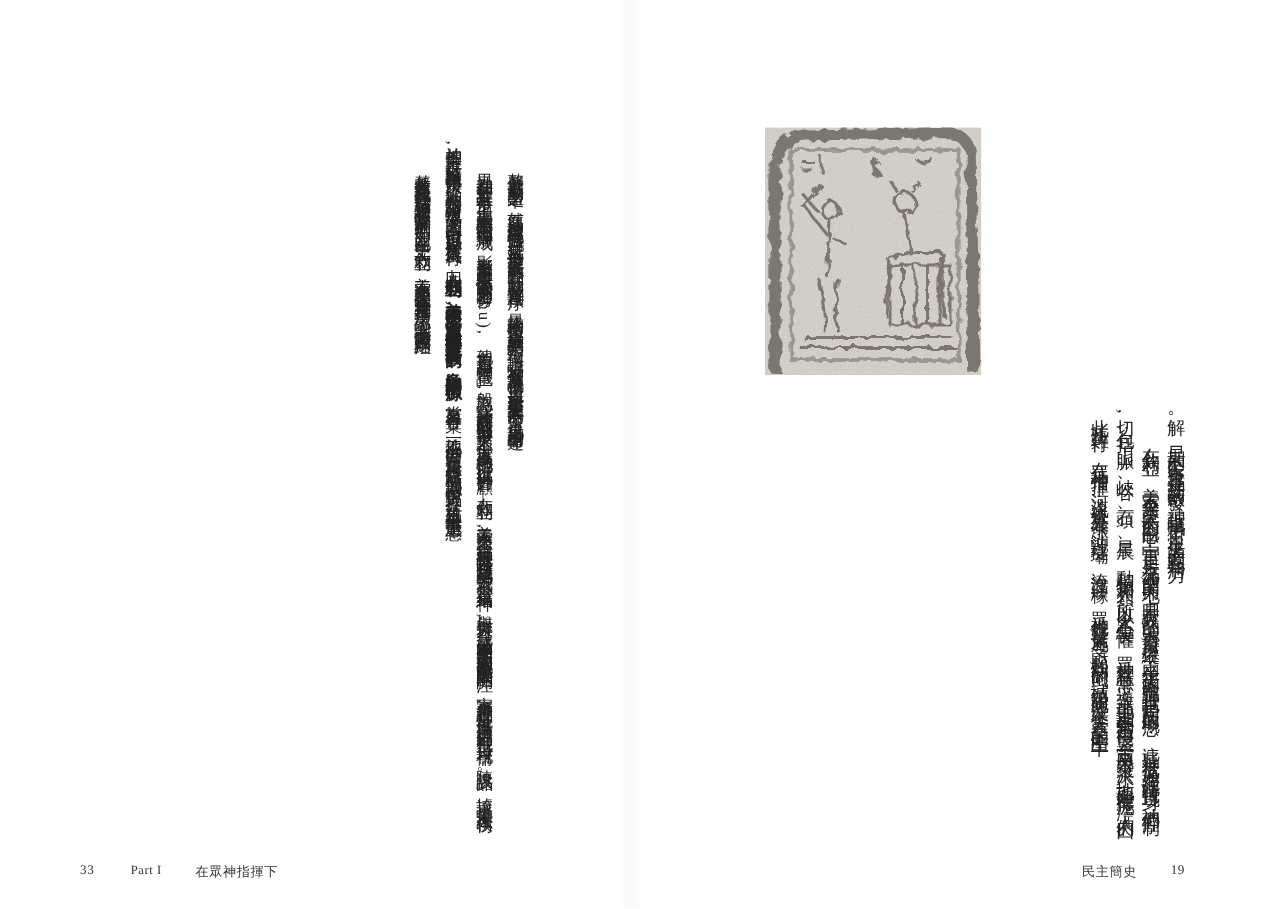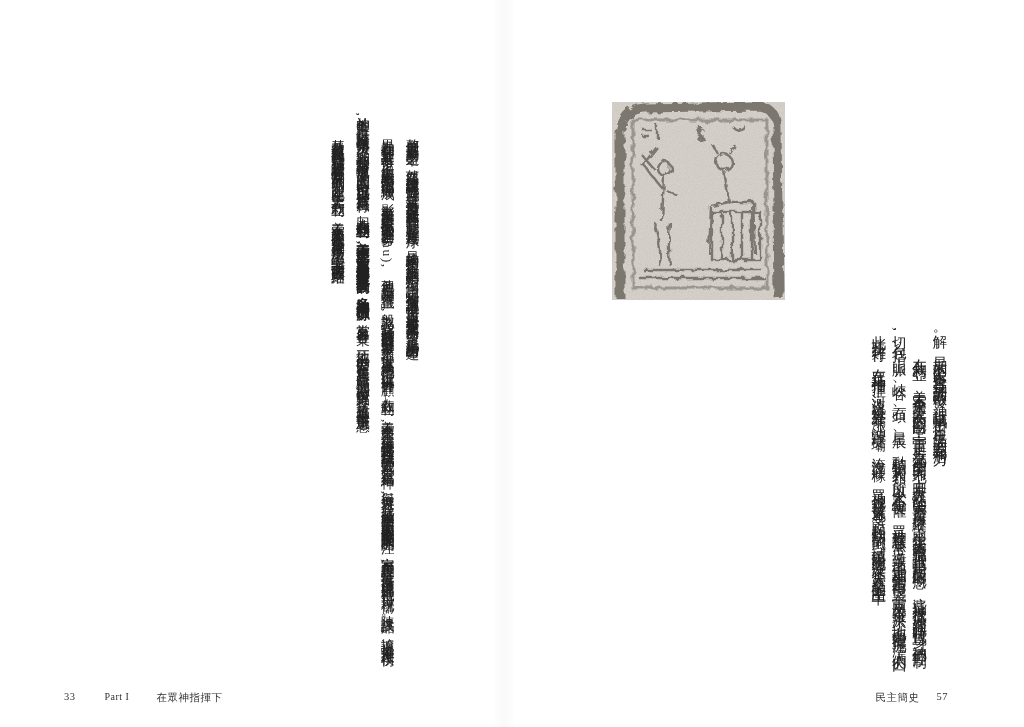--- a/index.html
+++ b/index.html
@@ -50,21 +50,21 @@
   
   .footer{
     position:absolute;top:691px;
     font-size:10.5px;letter-spacing:0.5px;color:#333;
     display:flex;align-items:flex-start;gap:15px;
   }
   .footer-left{left:64px;}
   .footer-left .num{margin-right:14px;}
   .footer-left .part{margin-right:12px;font-family:Liberation Serif, serif;font-size:10px;}
   .footer-right{right:76px;}
-  .footer-right .title{margin-right:2px;}
+  .footer-right .title{margin-right:12px;}
 </style>
 </head>
 <body>
 
 <div class="spread">
 
   <div class="gutter"></div>
 
   <figure class="relief">
     <svg viewBox="0 0 173 198" xmlns="http://www.w3.org/2000/svg">
@@ -109,21 +109,21 @@
   </figure>
 
 
   <div class="vtext body-right">
     <p class="no-indent">解。早期的公民集會受神話的啟發,神話也賦予了日常生活的意義和活力。</p>
     <p>在敘利亞—美索不達米亞人民的觀念中,宇宙是一片充滿衝突的天地,由具有人性的強大力量所操縱,兩千年後的希臘神話也是同樣的概念。這些神祇從原始混沌時代現身,祂們控制一切,包括:山脈、峽谷、石頭、星辰、動植物和人類,所以令人心生畏懼。眾神喜怒無常,導致土地定期受到雷雨侵襲,雷雨又帶來洪水,地面變得泥濘,人們因此寸步難行。在眾神指揮下,河流水位意外暴漲,沖毀堤壩、淹沒莊稼。眾神也會發號施令,颳起灼熱的風,城鎮因此湮沒在令人窒息的塵土中。</p>
   </div>
 
   <div class="footer footer-right">
     <span class="title">民主簡史</span>
-    <span class="num">57</span>
+    <span class="num">19</span>
   </div>
 
   <div class="vtext body-left">
     <p>整個世界處於動盪之中。然而眾神據說已經戰勝混沌,並且竭力為世界注入能量和運動,動態整合並創造秩序。最終的均衡正是集會上談判的結果,換句話說,神界有個議事機構,負責決定與發布重大事件的命令,也就是所謂的命運。</p>
     <p>
       <span>男神和女神估計共有五十多位,但主事的核心圈子由七位神仙組成。影響力最大的正是駕馭風暴的天空之神阿努(Anu),他負責召集「大神會議」。一般認為,這些神能將自己的部分力量授予人類,世人亦可籠絡祂們,以獲得神力眷顧。在敘利亞—美索不達米亞,贏得神祇青睞是一種自我賦權的方式,不管是寫信給神、舉行哀哭遊行,這些籲求神明出手相助的盛事都能喚起大眾的關注。家家戶戶設置神龕,供奉自己選擇的神祇,每日祝禱、陳設供品。據說,如果世人模仿神的集會,進行辯論以及集體決策,從談判和公眾討論中達成妥協,人間的自治也可以跟神界一樣蔚為風行。因此</span><span class="emphasis">在敘利亞—美索不達米亞,商定事務的集會習俗擁有非基督教的、多神崇拜的根源。</span><span>當來自各行各業、地位不一的公民聚在一起集思廣益時,他們認為自己跨入了神界,祈求眾神向人世施予恩惠。</span>
     </p>
     <p>基督教教義與現代觀念對這種神話思想有著非常深刻的偏見,因此在民主史上,敘利亞—美索不達米亞的古代集會並未得到廣泛承認,識字能力背後的政治經</p>
   </div>
 

